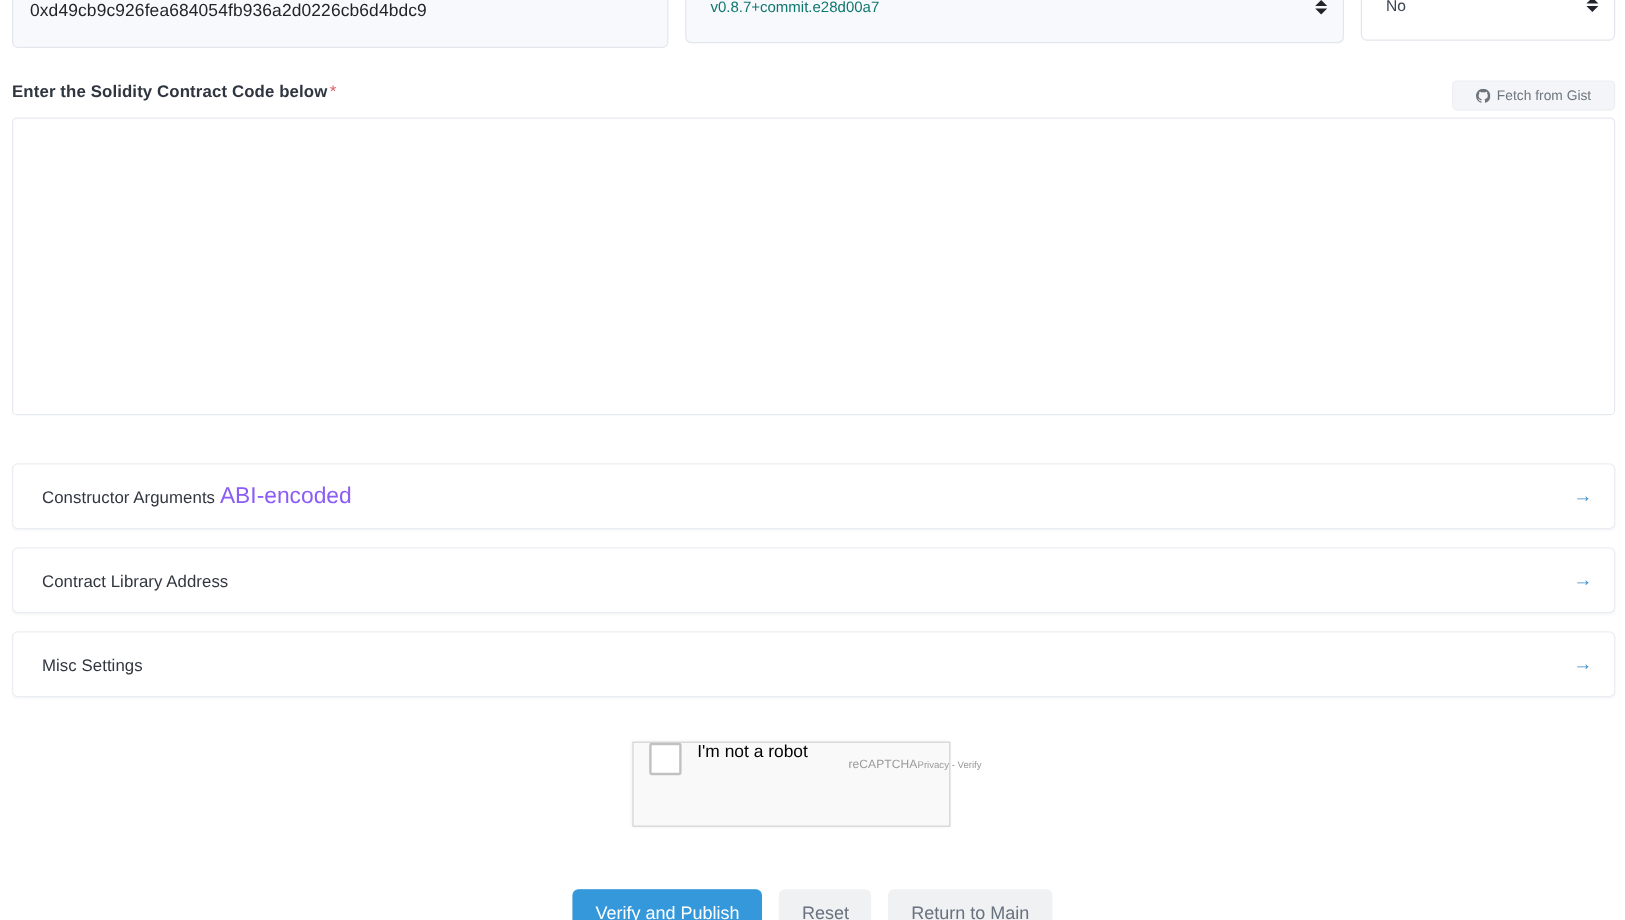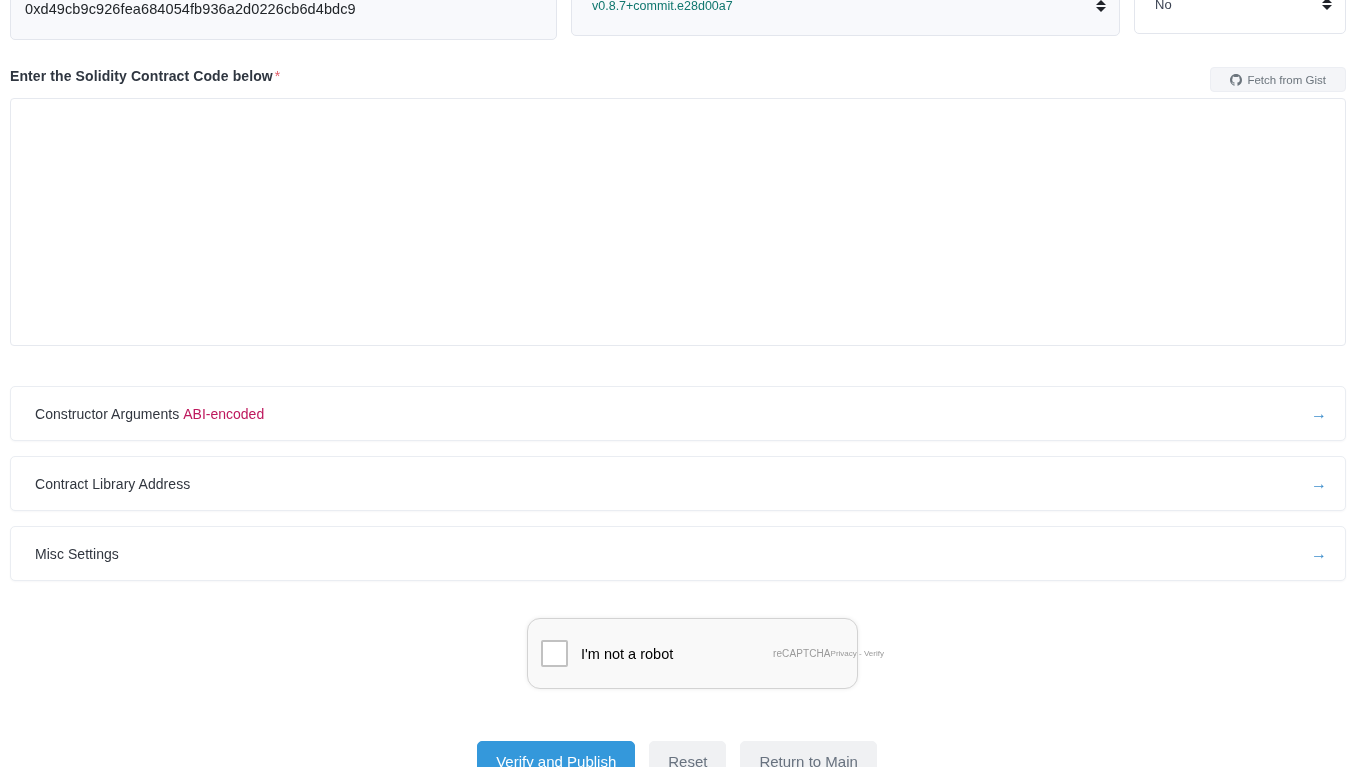--- a/index.html
+++ b/index.html
@@ -219,22 +219,22 @@
     cursor: pointer;
     margin-top: 16px;
   }
   .acc-title {
     font-size: 14px;
     color: #31363f;
     white-space: nowrap;
     letter-spacing: 0.05px;
   }
   .acc-link {
-    color: #be185d;
-    font-size: 14px;
+    color: #8b5cf6;
+    font-size: 19px;
     margin: 0 1px 0 4px;
     text-decoration: none;
     cursor: pointer;
   }
   .acc-note {
     font-size: 14px;
     color: #9aa2ae;
     margin-left: 4px;
     white-space: nowrap;
   }
@@ -245,28 +245,28 @@
     line-height: 1;
     display: flex;
     align-items: center;
   }
 
   
   .recaptcha {
     position: absolute;
     left: 527px;
     top: 618px;
-    width: 331px;
+    width: 265px;
     height: 71px;
     background: #f9f9f9;
     border: 1px solid #d3d3d3;
-    border-radius: 13px;
+    border-radius: 0;
     box-shadow: 0 0 4px rgba(0,0,0,0.08);
     display: flex;
-    align-items: center;
+    align-items: flex-start;
   }
   .rc-box {
     width: 27px;
     height: 27px;
     background: #ffffff;
     border: 2px solid #c1c1c1;
     border-radius: 2px;
     margin-left: 13px;
     cursor: pointer;
     flex: none;

